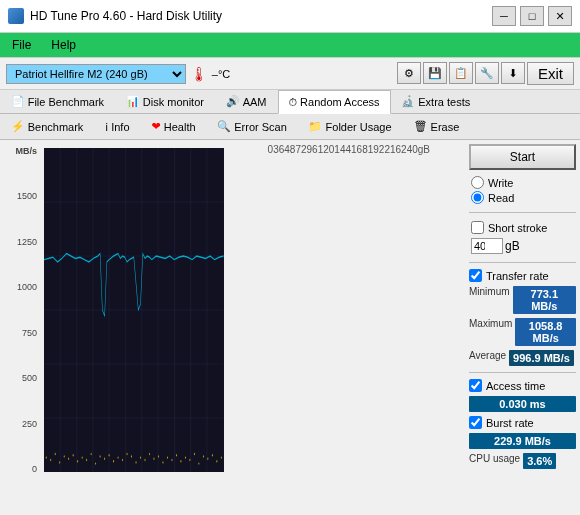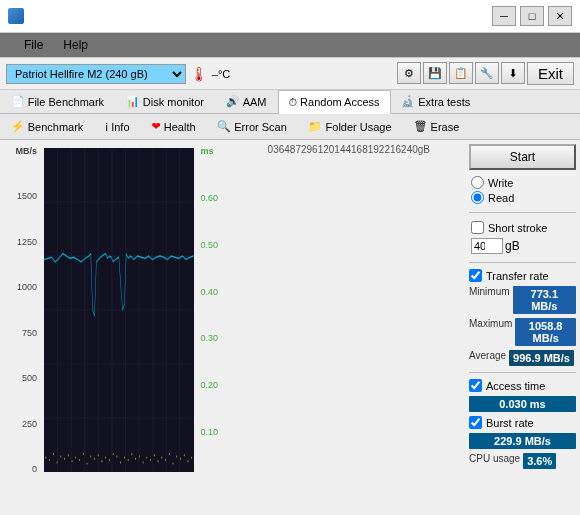--- a/index.html
+++ b/index.html
@@ -14,21 +14,21 @@
       padding: 6px 8px;
       border-bottom: 1px solid #ccc;
       font-size: 12px;
     }
     .title-bar-left { display: flex; align-items: center; gap: 6px; }
     .title-icon { width: 16px; height: 16px; background: #4a90d9; border-radius: 2px; display: inline-block; }
     .title-controls { display: flex; gap: 4px; }
     .title-btn { width: 24px; height: 20px; border: 1px solid #999; background: #e0e0e0; cursor: pointer; display: flex; align-items: center; justify-content: center; font-size: 11px; }
 
     
-    .menu-bar { display: flex; gap: 12px; padding: 3px 20px; background: #737373; border-bottom: 1px solid #ccc; align-items: flex-end; }
+    .menu-bar { display: flex; gap: 12px; padding: 3px 8px; background: #22c55e; border-bottom: 1px solid #ccc; align-items: flex-end; }
     .menu-item { cursor: pointer; padding: 2px 4px; }
 
     
     .toolbar { display: flex; align-items: center; gap: 4px; padding: 4px 6px; background: #f0f0f0; border-bottom: 1px solid #ccc; }
     .drive-select { width: 180px; padding: 2px 4px; border: 1px solid #999; background: #7dd3fc; font-size: 11px; }
     .toolbar-icons { display: flex; gap: 2px; margin-left: auto; }
     .toolbar-icon-btn { width: 24px; height: 22px; border: 1px solid #999; background: linear-gradient(to bottom, #f8f8f8, #e0e0e0); cursor: pointer; display: flex; align-items: center; justify-content: center; font-size: 11px; }
     .exit-btn { padding: 2px 10px; border: 1px solid #999; background: linear-gradient(to bottom, #f8f8f8, #e0e0e0); cursor: pointer; font-size: 15px; }
 
     
@@ -61,20 +61,21 @@
 
     
     .therm { color: #cc0000; font-size: 14px; }
   </style>
 </head>
 <body>
 
 <div class="title-bar">
   <div class="title-bar-left">
     <span class="title-icon" style="width:16px;height:16px;background:linear-gradient(135deg,#4a90d9,#1a5fa8);border-radius:2px;display:inline-block;"></span>
+    <span>HD Tune Pro 4.60 - Hard Disk Utility</span>
   </div>
   <div class="title-controls">
     <button class="title-btn">─</button>
     <button class="title-btn">□</button>
     <button class="title-btn" style="background:#e0e0e0;">✕</button>
   </div>
 </div>
 
 <div class="menu-bar">
   <span class="menu-item">File</span>
@@ -227,30 +228,20 @@
             <circle cx="345" cy="263" r="1" fill="#ccaa00"></circle>
             <circle cx="355" cy="257" r="1" fill="#ccaa00"></circle>
             <circle cx="365" cy="259" r="1" fill="#ccaa00"></circle>
             <circle cx="375" cy="256" r="1" fill="#ccaa00"></circle>
             <circle cx="385" cy="261" r="1" fill="#ccaa00"></circle>
             <circle cx="395" cy="258" r="1" fill="#ccaa00"></circle>
           </g>
         </svg>
       </div>
 
-      <div style="width:30px; display:flex; flex-direction:column; justify-content:space-between; align-items:flex-start; padding-left:3px; font-size:9px; color:#44aa44; padding-top:2px; padding-bottom:2px;">
-        <span style="font-weight:bold;font-size:9px;">ms</span>
-        <span>0.60</span>
-        <span>0.50</span>
-        <span>0.40</span>
-        <span>0.30</span>
-        <span>0.20</span>
-        <span>0.10</span>
-        <span></span>
-      </div>
     </div>
 
     <div class="x-axis" style="padding-left:40px; padding-right:33px;">
       <span>0</span>
       <span>36</span>
       <span>48</span>
       <span>72</span>
       <span>96</span>
       <span>120</span>
       <span>144</span>

